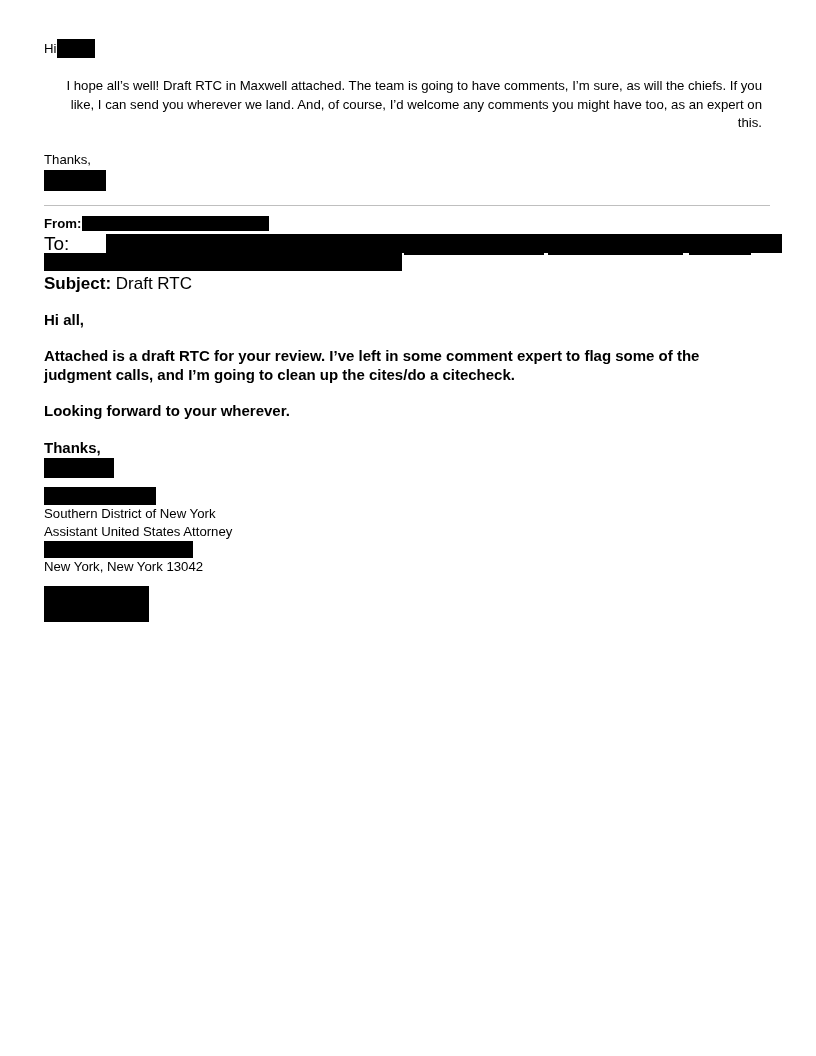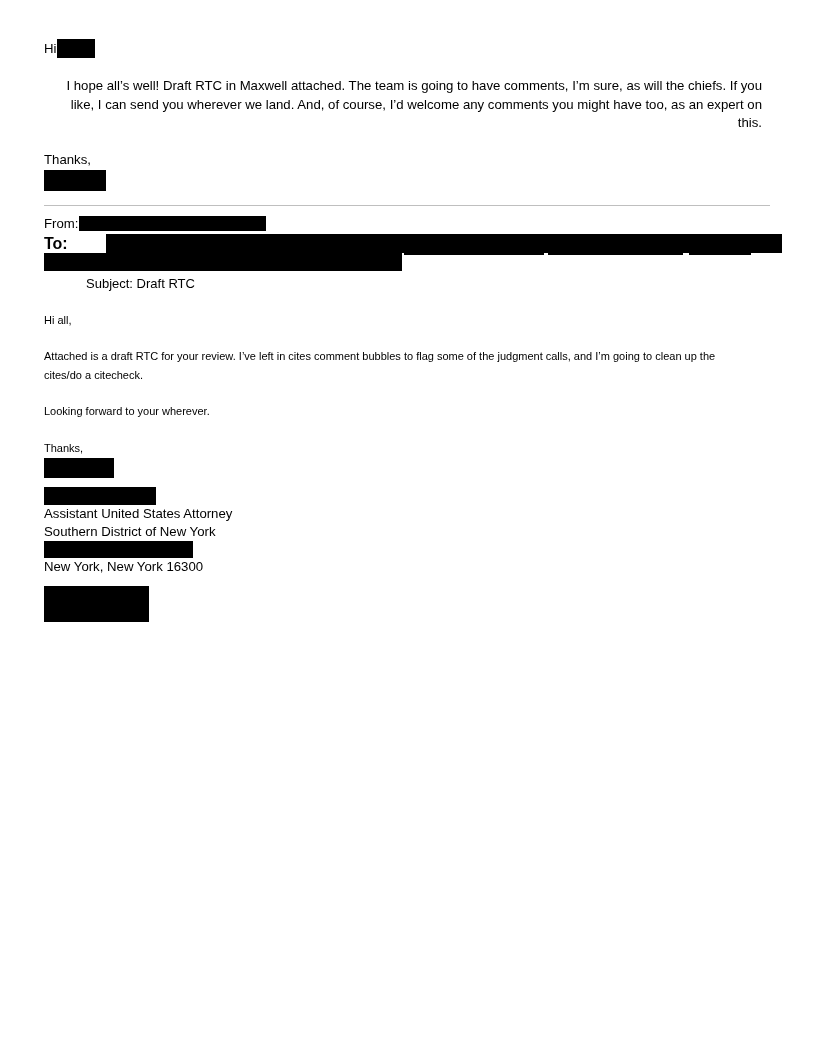--- a/index.html
+++ b/index.html
@@ -73,42 +73,42 @@
     background: #bfbfbf;
     margin: 14px 0 8px 0;
   }
 
   .hdr-line {
     font-size: 13.2px;
     line-height: 19px;
     white-space: nowrap;
   }
   .hdr-label {
-    font-weight: normal;
+    font-weight: bold;
   }
   .hdr-line .redact {
     height: 15px;
     position: relative;
     top: -1px;
   }
 
   .from-redact { width: 187px; margin-left: 1px; }
 
   .to-row {
     position: relative;
     height: 36px;
     margin-top: 1px;
   }
   .to-label {
     position: absolute;
     left: 0;
     top: 0;
-    font-size: 16px;
+    font-size: 19px;
     line-height: 19px;
-    font-weight: bold;
+    font-weight: normal;
   }
   .to-r1 {
     position: absolute;
     left: 62px;
     top: 0px;
     width: 676px;
     height: 19px;
     background: #000;
   }
   .to-r2 {
@@ -138,30 +138,30 @@
   .to-r3c {
     position: absolute;
     left: 645px;
     top: 19px;
     width: 62px;
     height: 2px;
     background: #000;
   }
 
   .subject-line {
-    font-size: 13px;
+    font-size: 17px;
     line-height: 19px;
     margin-top: 4px;
-    margin-left: 42px;
   }
 
   .msg-body {
-    font-size: 11px;
+    font-size: 15px;
     line-height: 18.5px;
     width: 704px;
+    font-weight: bold;
   }
 
   .sig-bar-2 {
     width: 70px;
     height: 20px;
     margin-top: 1px;
   }
   .sig-bar-3 {
     width: 112px;
     height: 18px;
@@ -218,35 +218,35 @@
     <span class="hdr-label">Subject:</span>
     <span>Draft RTC</span>
   </div>
 
   <div class="spacer-18"></div>
 
   <div class="msg-body">Hi all,</div>
 
   <div class="spacer-18"></div>
 
-  <div class="msg-body">Attached is a draft RTC for your review.  I’ve left in cites comment bubbles to flag some of the judgment calls, and I’m going to clean up the cites/do a citecheck.</div>
+  <div class="msg-body">Attached is a draft RTC for your review.  I’ve left in some comment expert to flag some of the judgment calls, and I’m going to clean up the cites/do a citecheck.</div>
 
   <div class="spacer-18"></div>
 
   <div class="msg-body">Looking forward to your wherever.</div>
 
   <div class="spacer-18"></div>
 
   <div class="msg-body">Thanks,</div>
   <div class="redact-block sig-bar-2"></div>
 
   <div class="spacer-9"></div>
 
   <div>
     <div class="redact-block sig-bar-3"></div>
+    <div class="sig-text">Southern District of New York</div>
     <div class="sig-text">Assistant United States Attorney</div>
-    <div class="sig-text">Southern District of New York</div>
     <div class="redact-block sig-bar-4"></div>
-    <div class="sig-text">New York, New York 16300</div>
+    <div class="sig-text">New York, New York 13042</div>
     <div class="redact-block sig-bar-5"></div>
   </div>
 
 </div>
 
 </body></html>

